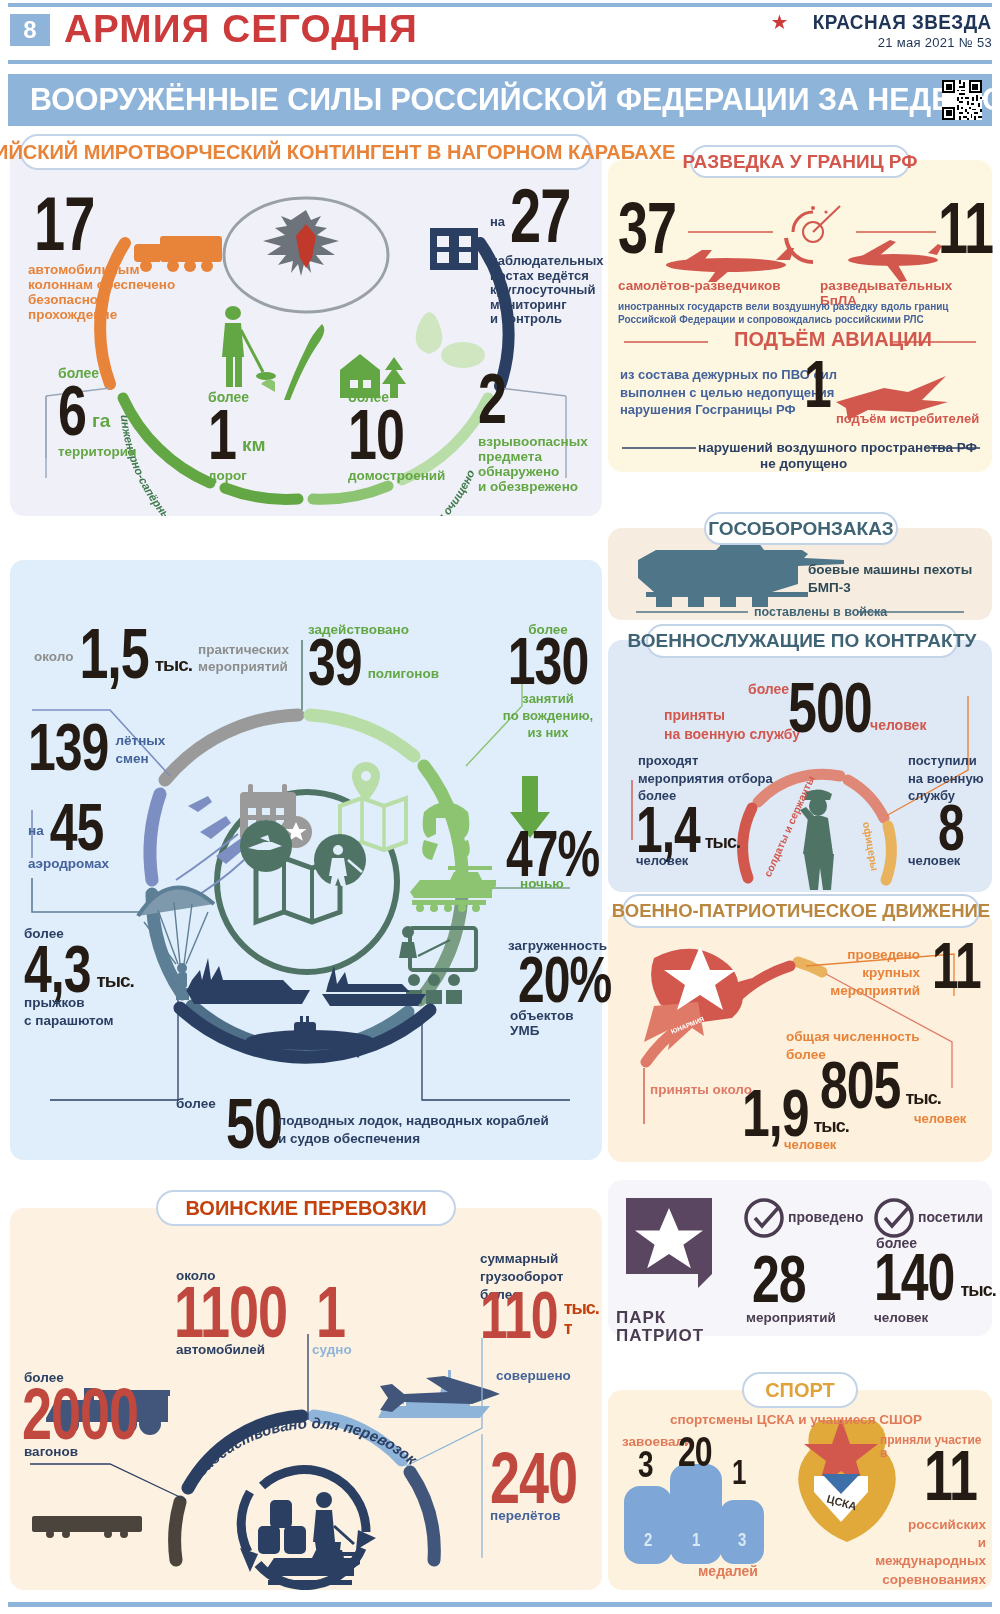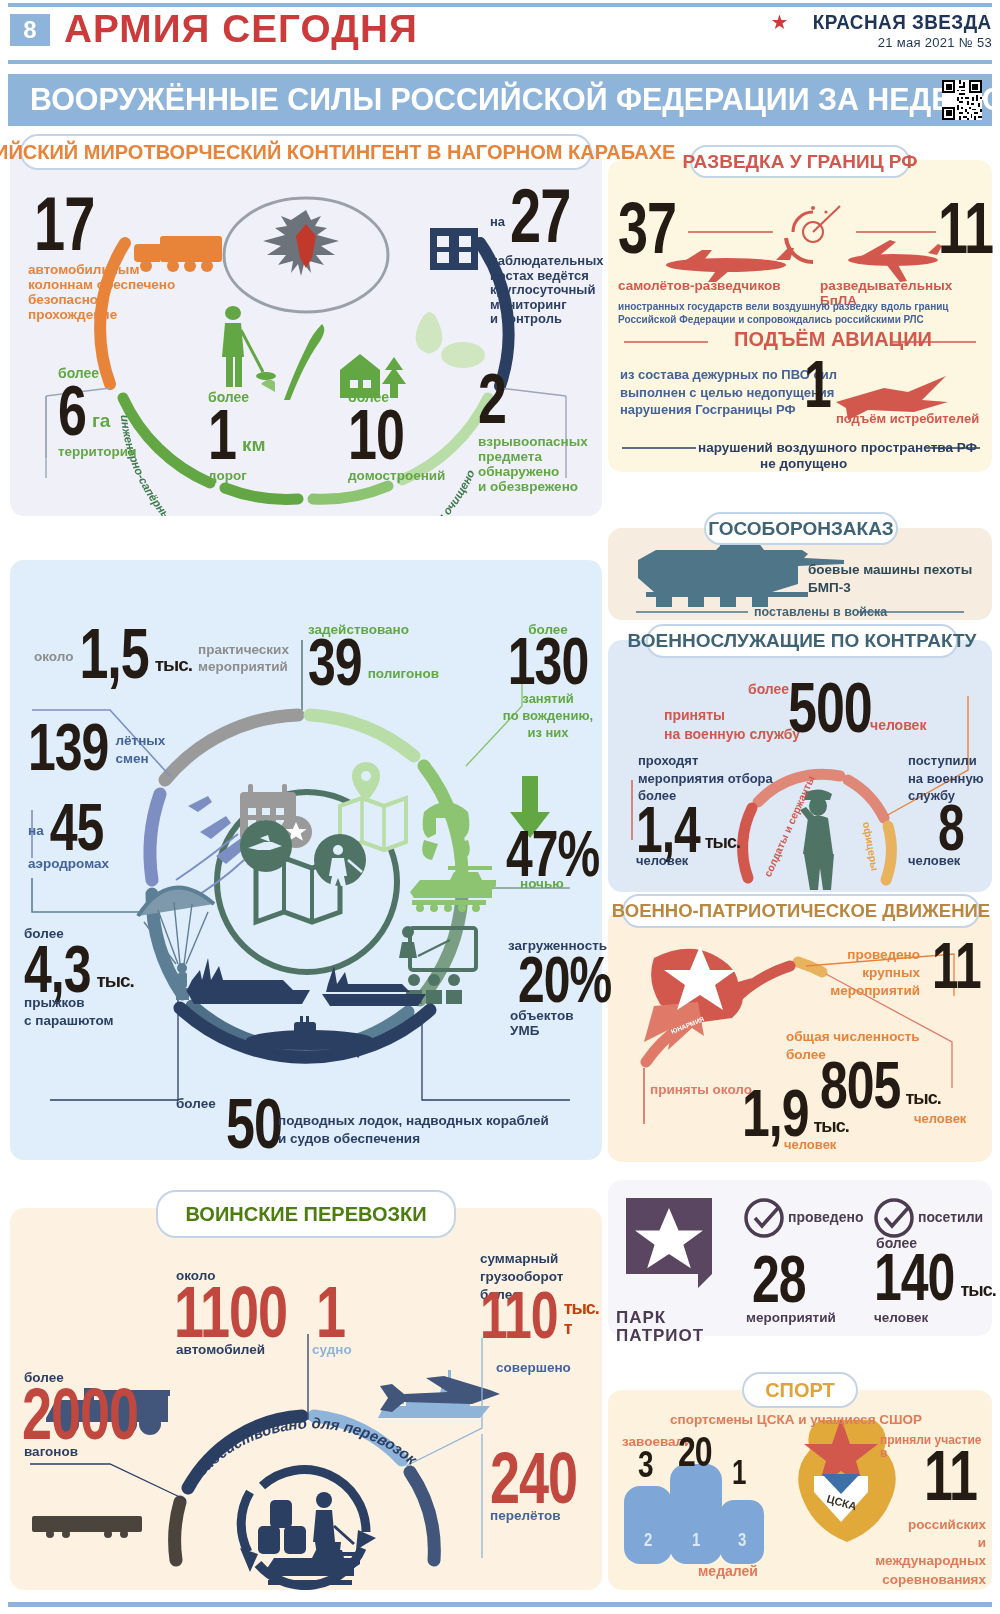--- a/index.html
+++ b/index.html
@@ -691,21 +691,21 @@
       </g>
 
       <defs>
           <path id="trArc" d="M186 276 A 150 150 0 0 1 414 270"></path>
         </defs>
       <text font-family="Liberation Sans, sans-serif" font-size="15" font-weight="bold" fill="#2b3f63" font-style="italic">
         <textPath href="#trArc" startOffset="4%">задействовано для перевозок</textPath>
       </text>
     </svg>
 
-    <div class="panel-title" style="left:146px; top:-18px; width:300px; height:48px; font-size:20px; color:#4d7c0f;">
+    <div class="panel-title" style="left:146px; top:-18px; width:300px; height:36px; font-size:20px; color:#c2410c;">
       <span>ВОИНСКИЕ ПЕРЕВОЗКИ</span>
     </div>
 
     <div class="t lbl c-dblue" style="left:166px; top:60px; font-size:13.5px;">около</div>
     <div class="t num" style="left:164px; top:78px; font-size:54px; line-height:50px; color:#c0483f;">1100</div>
     <div class="t lbl c-dblue" style="left:166px; top:134px; font-size:13.5px;">автомобилей</div>
 
     <div class="t num" style="left:306px; top:78px; font-size:54px; line-height:50px; color:#c0483f;">1</div>
     <div class="t lbl" style="left:302px; top:134px; font-size:13.5px; color:#8fb4d9;">судно</div>
 
@@ -713,21 +713,21 @@
 грузооборот более</div>
     <div style="position:absolute; left:470px; top:84px; display:flex; align-items:flex-end; gap:6px;">
       <span class="num" style="font-size:50px; line-height:46px; color:#c0483f;">110</span>
       <span class="num" style="font-size:18px; line-height:20px; transform:none; color:#c2410c;">тыс. т</span>
     </div>
 
     <div class="t lbl c-dblue" style="left:14px; top:162px; font-size:13.5px;">более</div>
     <div class="t num" style="left:12px; top:180px; font-size:54px; line-height:50px; color:#c0483f;">2000</div>
     <div class="t lbl c-dblue" style="left:14px; top:236px; font-size:13.5px;">вагонов</div>
 
-    <div class="t lbl c-blue" style="left:486px; top:152px; font-size:13.5px;">совершено</div>
+    <div class="t lbl c-blue" style="left:486px; top:160px; font-size:13.5px;">совершено</div>
     <div class="t num" style="left:480px; top:244px; font-size:54px; line-height:50px; color:#c0483f;">240</div>
     <div class="t lbl c-blue" style="left:480px; top:300px; font-size:13.5px;">перелётов</div>
   </div>
 
   <div class="panel" style="left:608px; top:1180px; width:384px; height:156px; background:#f6f6fa;">
     <svg width="384" height="156" style="position:absolute;left:0;top:0;">
       <g>
         <path d="M18 18 h86 v76 l-14 14 v-14 h-72 z" fill="#5b4661"></path>
         <path d="M61 28 l9.6 22.4 l24.4 0 l-19.6 14.4 l7.4 23.4 l-21.8 -14.3 l-21.8 14.3 l7.4 -23.4 l-19.6 -14.4 l24.4 0 z" fill="#ffffff"></path>
       </g>

